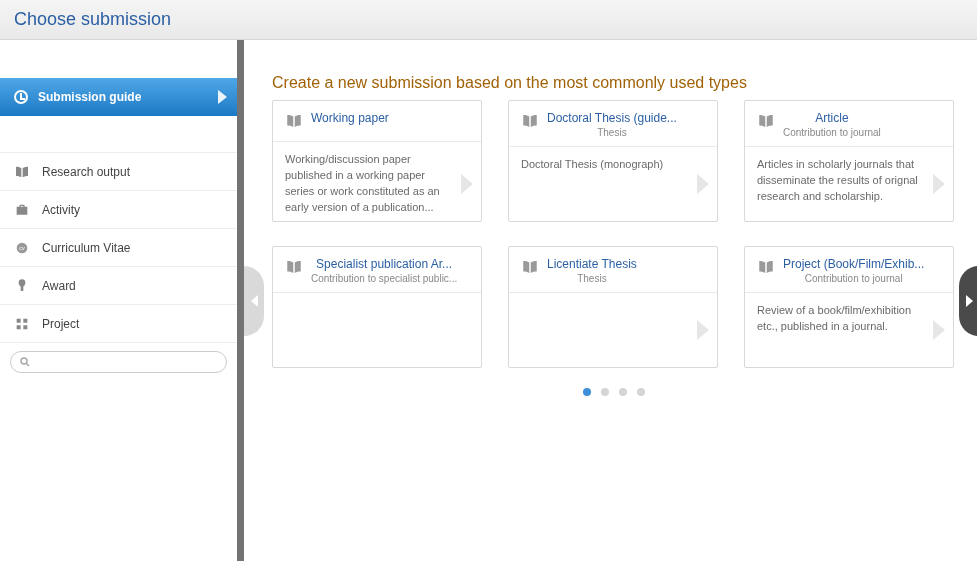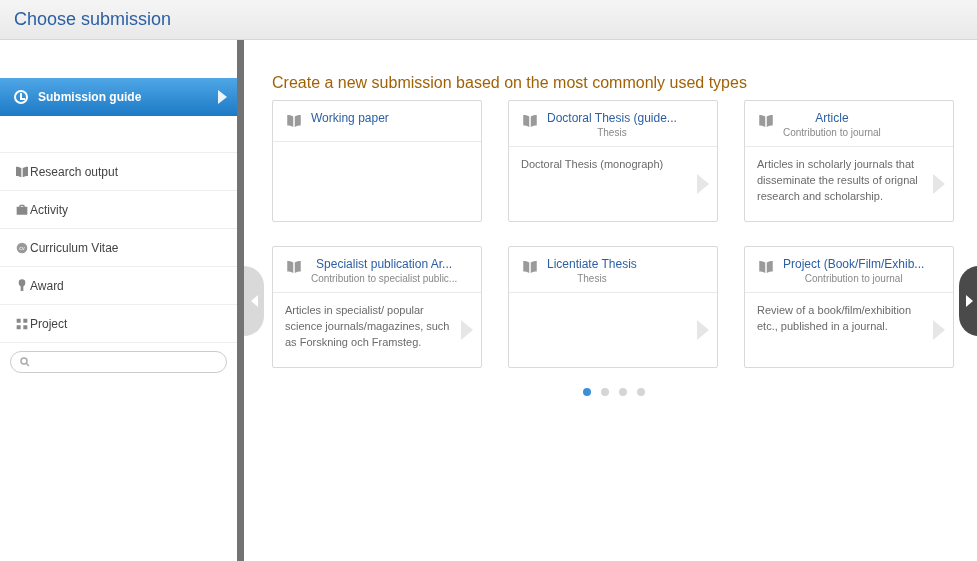--- a/index.html
+++ b/index.html
@@ -31,21 +31,21 @@
   .guide .clock::before { content:""; position:absolute; width:2px; height:5px; background:#fff; left:4px; top:1px; }
   .guide .clock::after { content:""; position:absolute; width:5px; height:2px; background:#fff; left:4px; top:6px; }
   .guide .chev {
     margin-left: auto; width: 0; height: 0;
     border-top: 7px solid transparent;
     border-bottom: 7px solid transparent;
     border-left: 9px solid rgba(255,255,255,0.9);
   }
   .navlist { list-style: none; margin-top: 36px; border-top: 1px solid #eee; }
   .navlist li { height: 38px; border-bottom: 1px solid #eee; display: flex; align-items: center; padding-left: 14px; color: #444; cursor: pointer; }
-  .navlist li span.lbl { }
+  .navlist li span.lbl { margin-left: 12px; }
   .nicon { width: 16px; height: 16px; display: inline-flex; align-items:center; justify-content:center; color:#888; }
   .search-wrap { padding: 8px 10px 0 10px; }
   .search {
     width: 100%; height: 22px; border: 1px solid #ccc; border-radius: 11px; background:#fff;
     display: flex; align-items: center; padding: 0 8px;
   }
   .search svg { color:#aaa; }
   .search input { border: none; outline: none; flex: 1; font-size: 11px; margin-left: 6px; background: transparent; }
 
   .main { flex: 1; padding: 34px 22px 20px 28px; position: relative; overflow: hidden; }
@@ -177,20 +177,21 @@
     <div class="cards" id="cards">
         <div class="card">
           <div class="card-head">
             <span class="bicon"><svg width="18" height="18" viewBox="0 0 24 24" fill="currentColor">
                 <path d="M3 4c3 0 5 .5 8 2v14c-3-1.5-5-2-8-2V4zm18 0v14c-3 0-5 .5-8 2V6c3-1.5 5-2 8-2z"></path>
               </svg></span>
             <div class="card-titles">
               <div class="card-title">Working paper</div>
             </div>
           </div>
+          <div class="card-body">Working/discussion paper published in a working paper series or work constituted as an early version of a publication...<span class="card-arrow"></span></div>
         </div>
         <div class="card">
           <div class="card-head">
             <span class="bicon"><svg width="18" height="18" viewBox="0 0 24 24" fill="currentColor">
                 <path d="M3 4c3 0 5 .5 8 2v14c-3-1.5-5-2-8-2V4zm18 0v14c-3 0-5 .5-8 2V6c3-1.5 5-2 8-2z"></path>
               </svg></span>
             <div class="card-titles">
               <div class="card-title">Doctoral Thesis (guide...</div>
               <div class="card-sub">Thesis</div>
             </div>
@@ -212,21 +213,20 @@
         <div class="card">
           <div class="card-head">
             <span class="bicon"><svg width="18" height="18" viewBox="0 0 24 24" fill="currentColor">
                 <path d="M3 4c3 0 5 .5 8 2v14c-3-1.5-5-2-8-2V4zm18 0v14c-3 0-5 .5-8 2V6c3-1.5 5-2 8-2z"></path>
               </svg></span>
             <div class="card-titles">
               <div class="card-title">Specialist publication Ar...</div>
               <div class="card-sub">Contribution to specialist public...</div>
             </div>
           </div>
-          <div class="card-body">Articles in specialist/ popular science journals/magazines, such as Forskning och Framsteg.<span class="card-arrow"></span></div>
         </div>
         <div class="card nodesc">
           <div class="card-head">
             <span class="bicon"><svg width="18" height="18" viewBox="0 0 24 24" fill="currentColor">
                 <path d="M3 4c3 0 5 .5 8 2v14c-3-1.5-5-2-8-2V4zm18 0v14c-3 0-5 .5-8 2V6c3-1.5 5-2 8-2z"></path>
               </svg></span>
             <div class="card-titles">
               <div class="card-title">Licentiate Thesis</div>
               <div class="card-sub">Thesis</div>
             </div>

